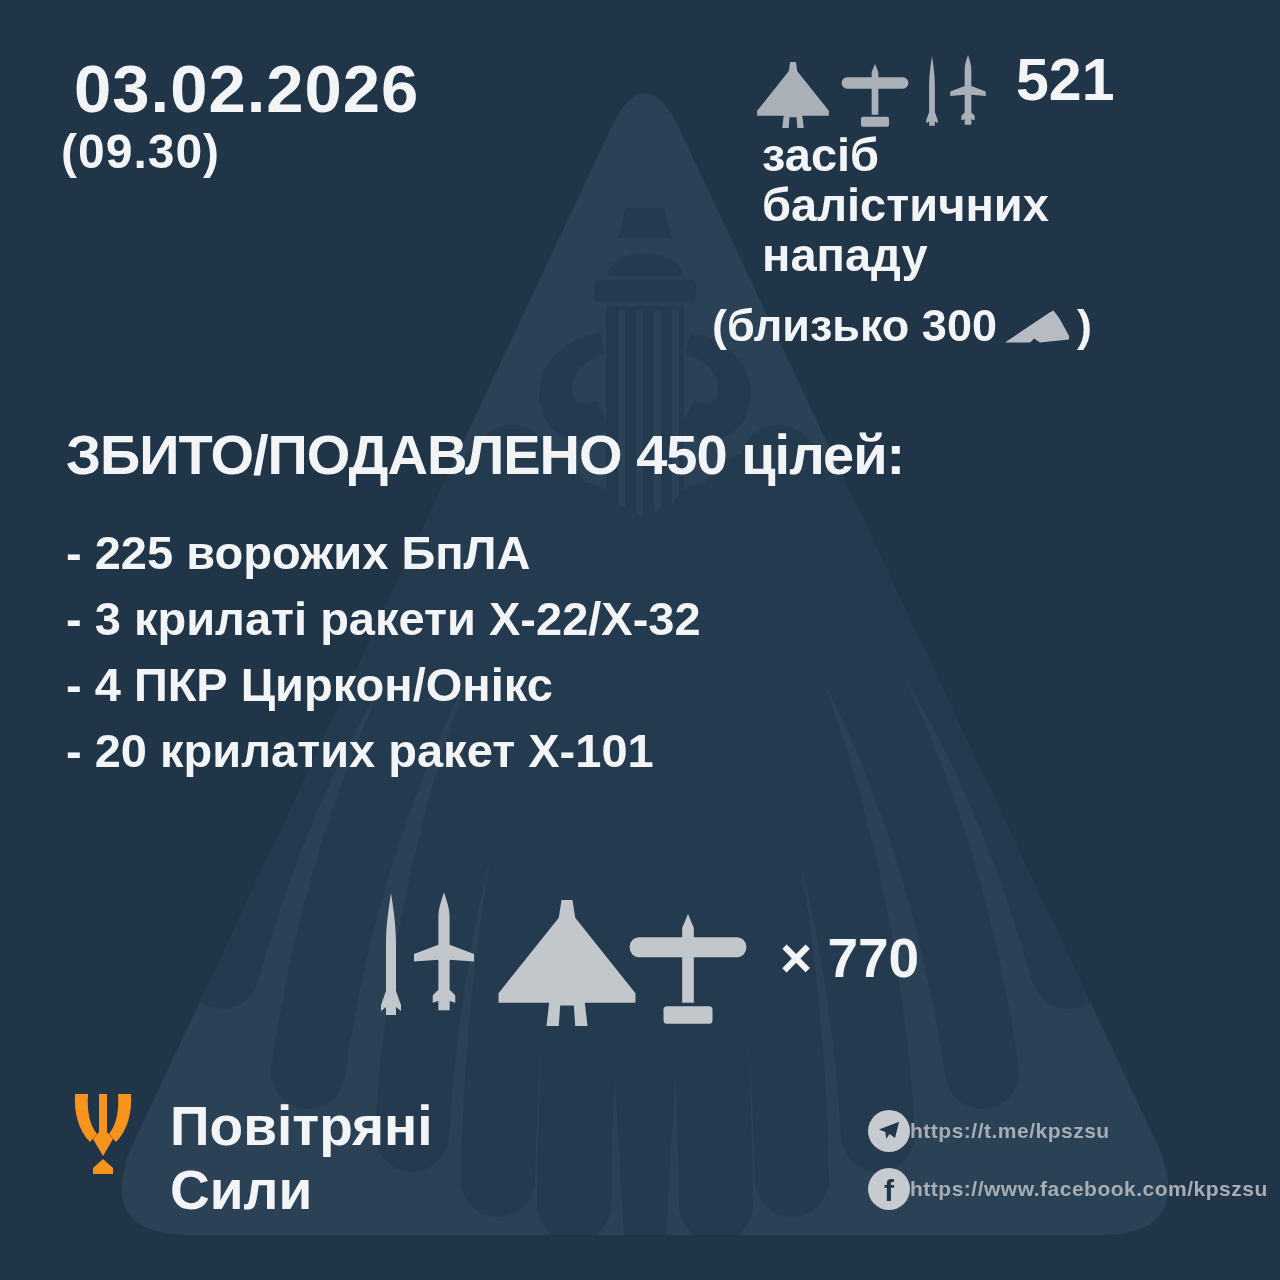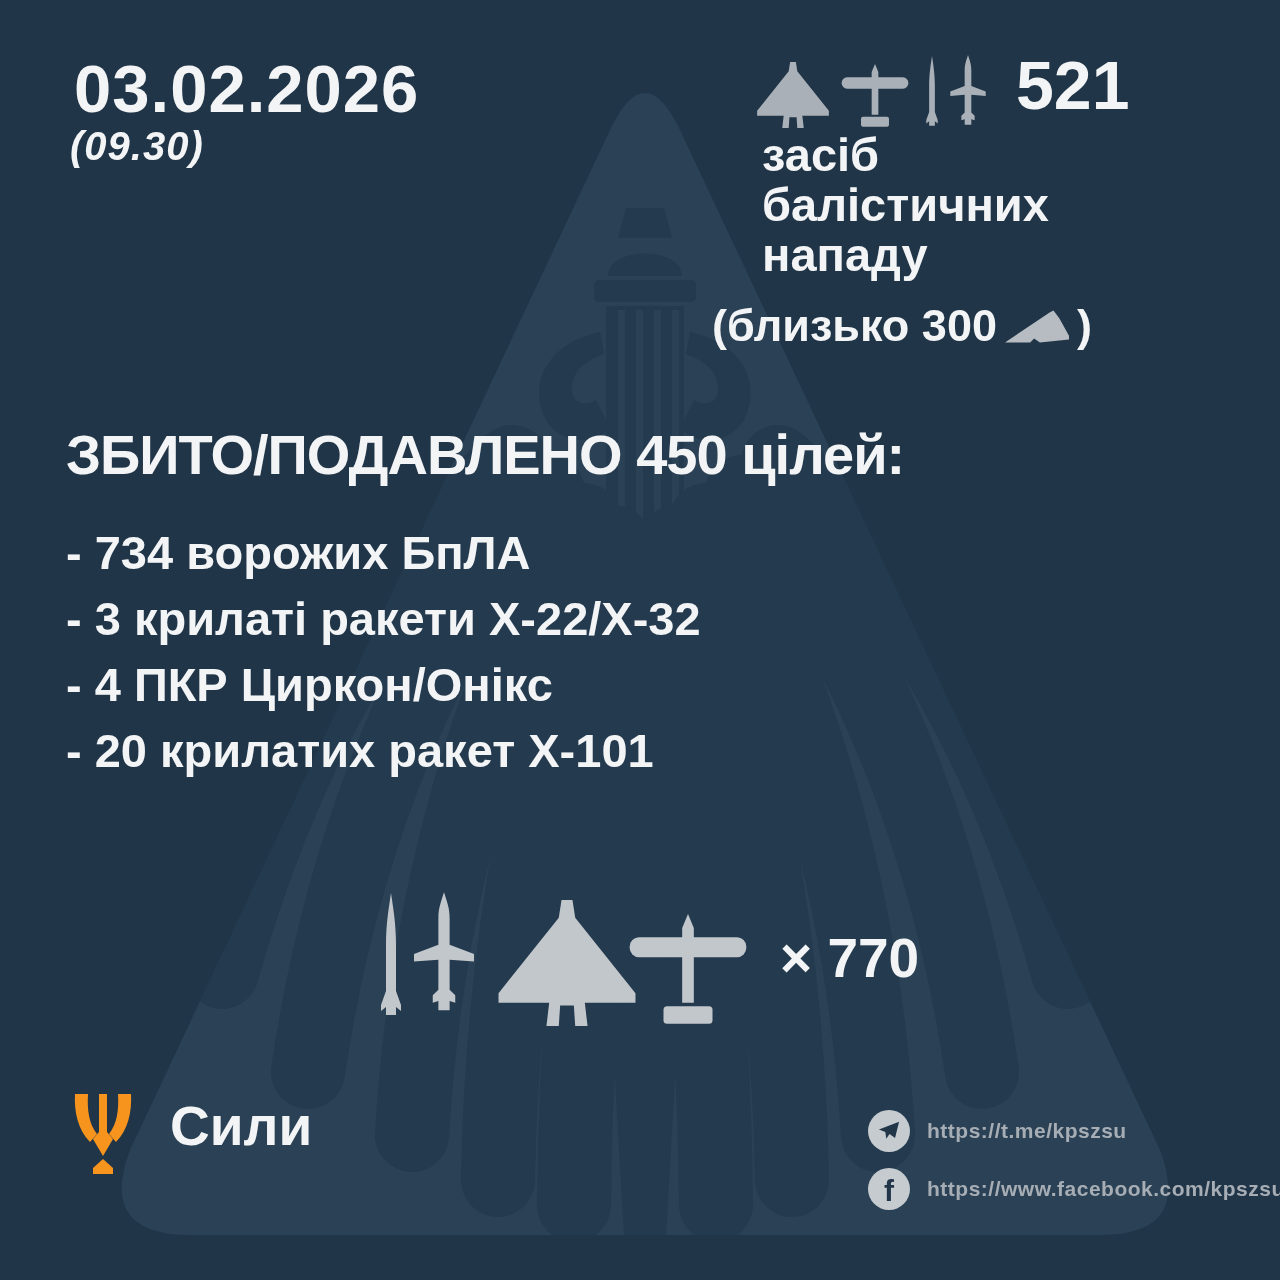--- a/index.html
+++ b/index.html
@@ -4,30 +4,30 @@
 <style>
   html,body{margin:0;padding:0;background:#0d1620;}
   .canvas{
     position:relative;width:1280px;height:1280px;overflow:hidden;
     background:#213548;color:#f3f4f5;
     font-family:"Liberation Sans",sans-serif;
   }
   .abs{position:absolute;}
   .watermark{position:absolute;left:0;top:0;}
   .date{left:74px;top:50px;font-size:67px;font-weight:700;letter-spacing:1px;}
-  .time{left:70px;top:124px;font-size:40px;font-weight:700;letter-spacing:1px;font-style:italic;}
+  .time{left:61px;top:124px;font-size:48px;font-weight:700;letter-spacing:1px;}
   .gray-icon{position:absolute;color:#a9b0b7;}
-  .count521{left:1016px;top:46px;font-size:68px;font-weight:700;}
+  .count521{left:1016px;top:46px;font-size:59px;font-weight:700;}
   .total-label{left:762px;top:130px;font-size:47px;font-weight:700;line-height:50px;}
   .approx{left:712px;top:300px;font-size:45px;font-weight:700;display:flex;align-items:center;gap:8px;}
   .headline{left:66px;top:422px;font-size:56px;font-weight:700;letter-spacing:-1px;white-space:nowrap;}
   .target-list{left:66px;top:520px;font-size:47px;font-weight:700;line-height:66px;white-space:nowrap;}
   .mult{left:780px;top:926px;font-size:55px;font-weight:700;}
   .brand-name{left:170px;top:1094px;font-size:55px;font-weight:700;line-height:64px;}
-  .social-row{position:absolute;display:flex;align-items:center;gap:17px;}
+  .social-row{position:absolute;display:flex;align-items:center;}
   .social-circle{width:42px;height:42px;border-radius:50%;background:#c6cbd0;display:flex;align-items:center;justify-content:center;flex:0 0 auto;}
   .social-url{font-size:21px;font-weight:700;color:#a6adb4;letter-spacing:.5px;}
 </style>
 </head>
 <body>
 
 <svg width="0" height="0" style="position:absolute">
   <defs>
     <symbol id="sym-shahed" viewBox="0 0 100 92">
       <path d="M46 0 L54 0 L56 13 L100 68 L100 75 L63 75 L65 92 L56 92 L55 77 L45 77 L44 92 L35 92 L37 75 L0 75 L0 68 L44 13 Z"></path>
@@ -125,21 +125,21 @@
     <span>(близько 300</span>
     <svg width="64" height="33" preserveAspectRatio="none" style="color:#b6bcc2">
         <use href="#sym-side-drone" fill="#b6bcc2"></use>
       </svg>
     <span>)</span>
   </div>
 
   <div class="abs headline">ЗБИТО/ПОДАВЛЕНО 450 цілей:</div>
 
   <div class="abs target-list">
-    <div>- 734 ворожих БпЛА</div>
+    <div>- 225 ворожих БпЛА</div>
     <div>- 3 крилаті ракети Х-22/Х-32</div>
     <div>- 4 ПКР Циркон/Онікс</div>
     <div>- 20 крилатих ракет Х-101</div>
   </div>
 
   <svg class="gray-icon" style="left:378px;top:886px" width="26" height="140" preserveAspectRatio="none">
       <use href="#sym-bmissile" fill="#c2c7cc"></use>
     </svg>
   <svg class="gray-icon" style="left:414px;top:882px" width="60" height="144" preserveAspectRatio="none">
       <use href="#sym-cmissile" fill="#c2c7cc"></use>
@@ -152,20 +152,21 @@
     </svg>
   <div class="abs mult">× 770</div>
 
   <svg class="abs" style="left:72px;top:1092px" width="62" height="82" viewBox="0 0 62 82" fill="#f7941e">
     <path d="M3 2 L16 2 C15 18 17 32 25 42 L18 50 C6 38 2 20 3 2 Z"></path>
     <path d="M59 2 L46 2 C47 18 45 32 37 42 L44 50 C56 38 60 20 59 2 Z"></path>
     <path d="M27 2 L35 2 L35 40 L41 47 L31 64 L21 47 L27 40 Z"></path>
     <path d="M21 82 L21 76 L31 67 L41 76 L41 82 Z"></path>
   </svg>
   <div class="abs brand-name">
+    <div>Повітряні</div>
     <div>Сили</div>
   </div>
 
   <div class="social-row" style="left:868px;top:1110px">
     <div class="social-circle">
       <svg width="22" height="22" viewBox="0 0 24 24" fill="#22364a">
         <path d="M23 2 L1 10.4 L8 13 L9 20.4 L12.6 15.2 L18.6 19.6 Z"></path>
       </svg>
     </div>
     <span class="social-url">https://t.me/kpszsu</span>

